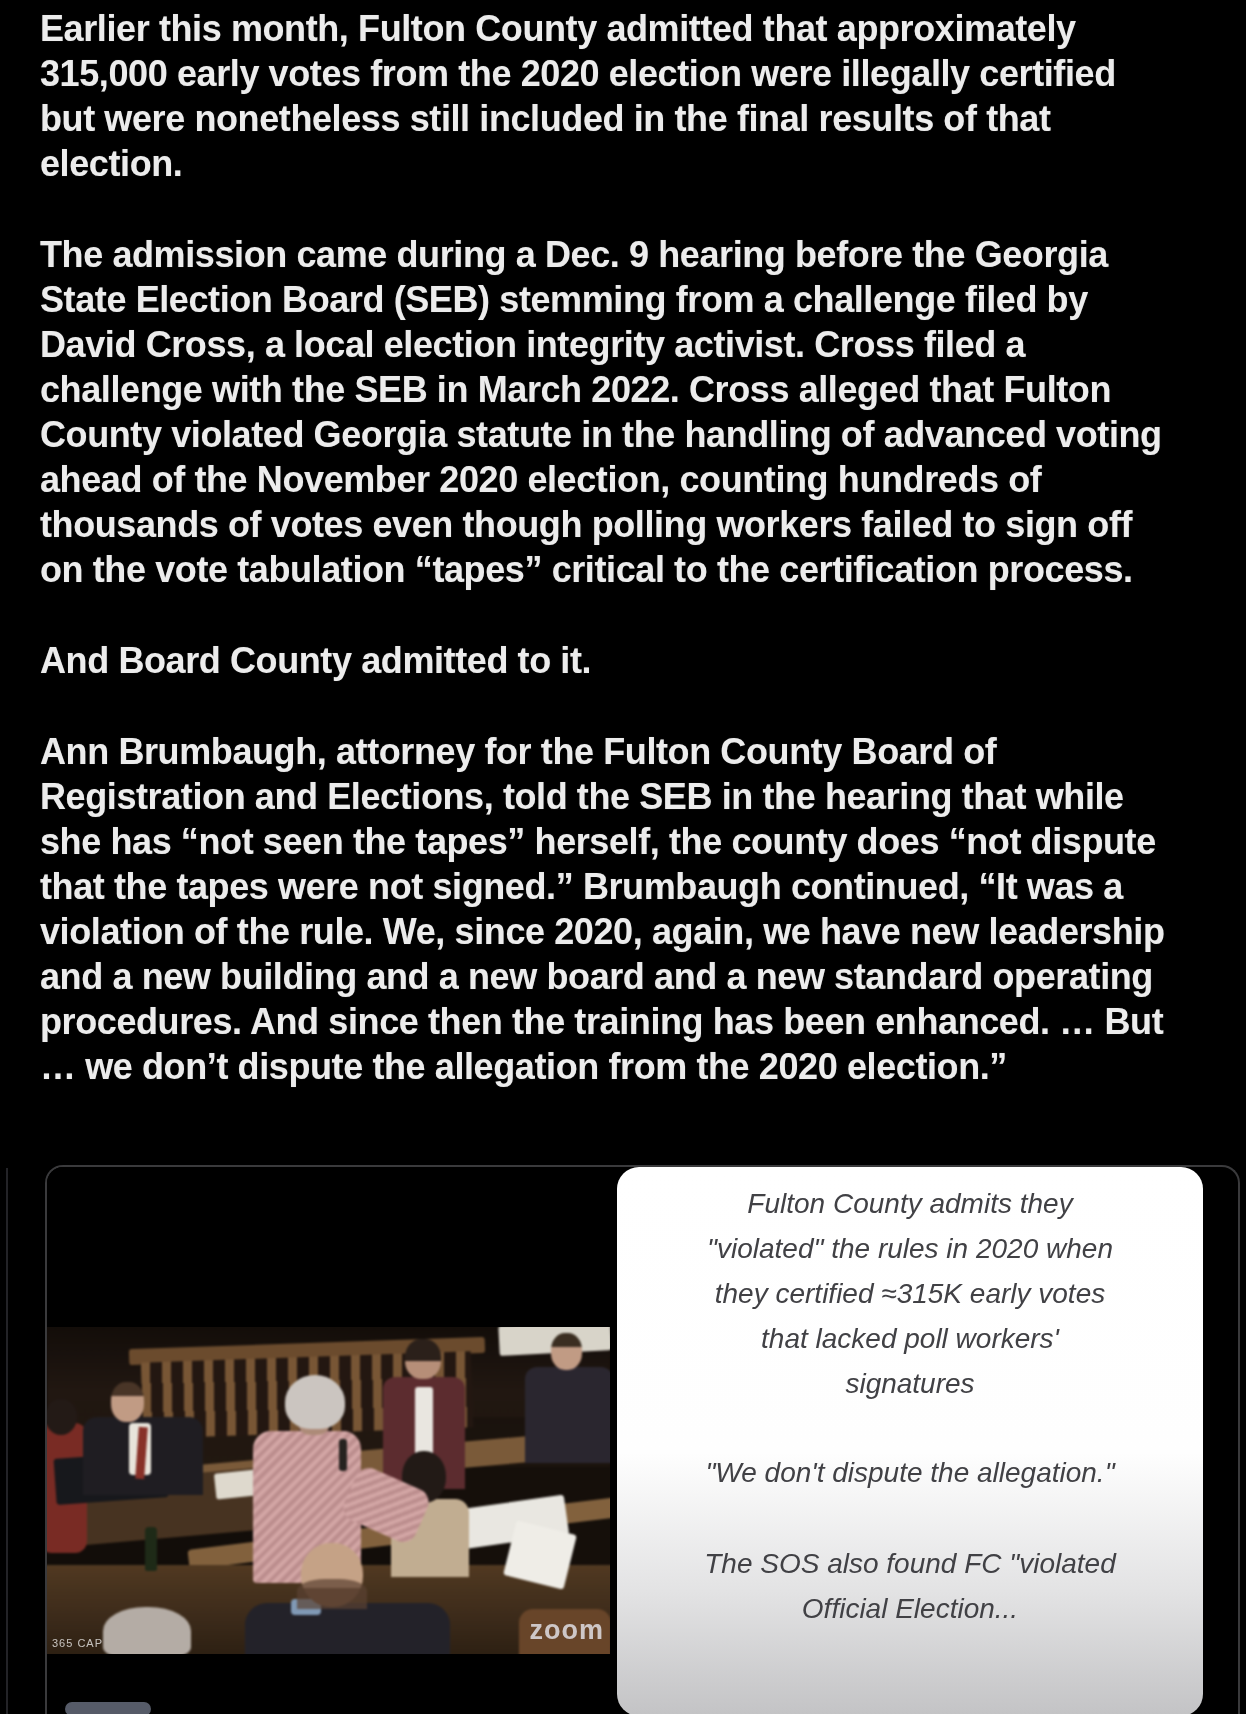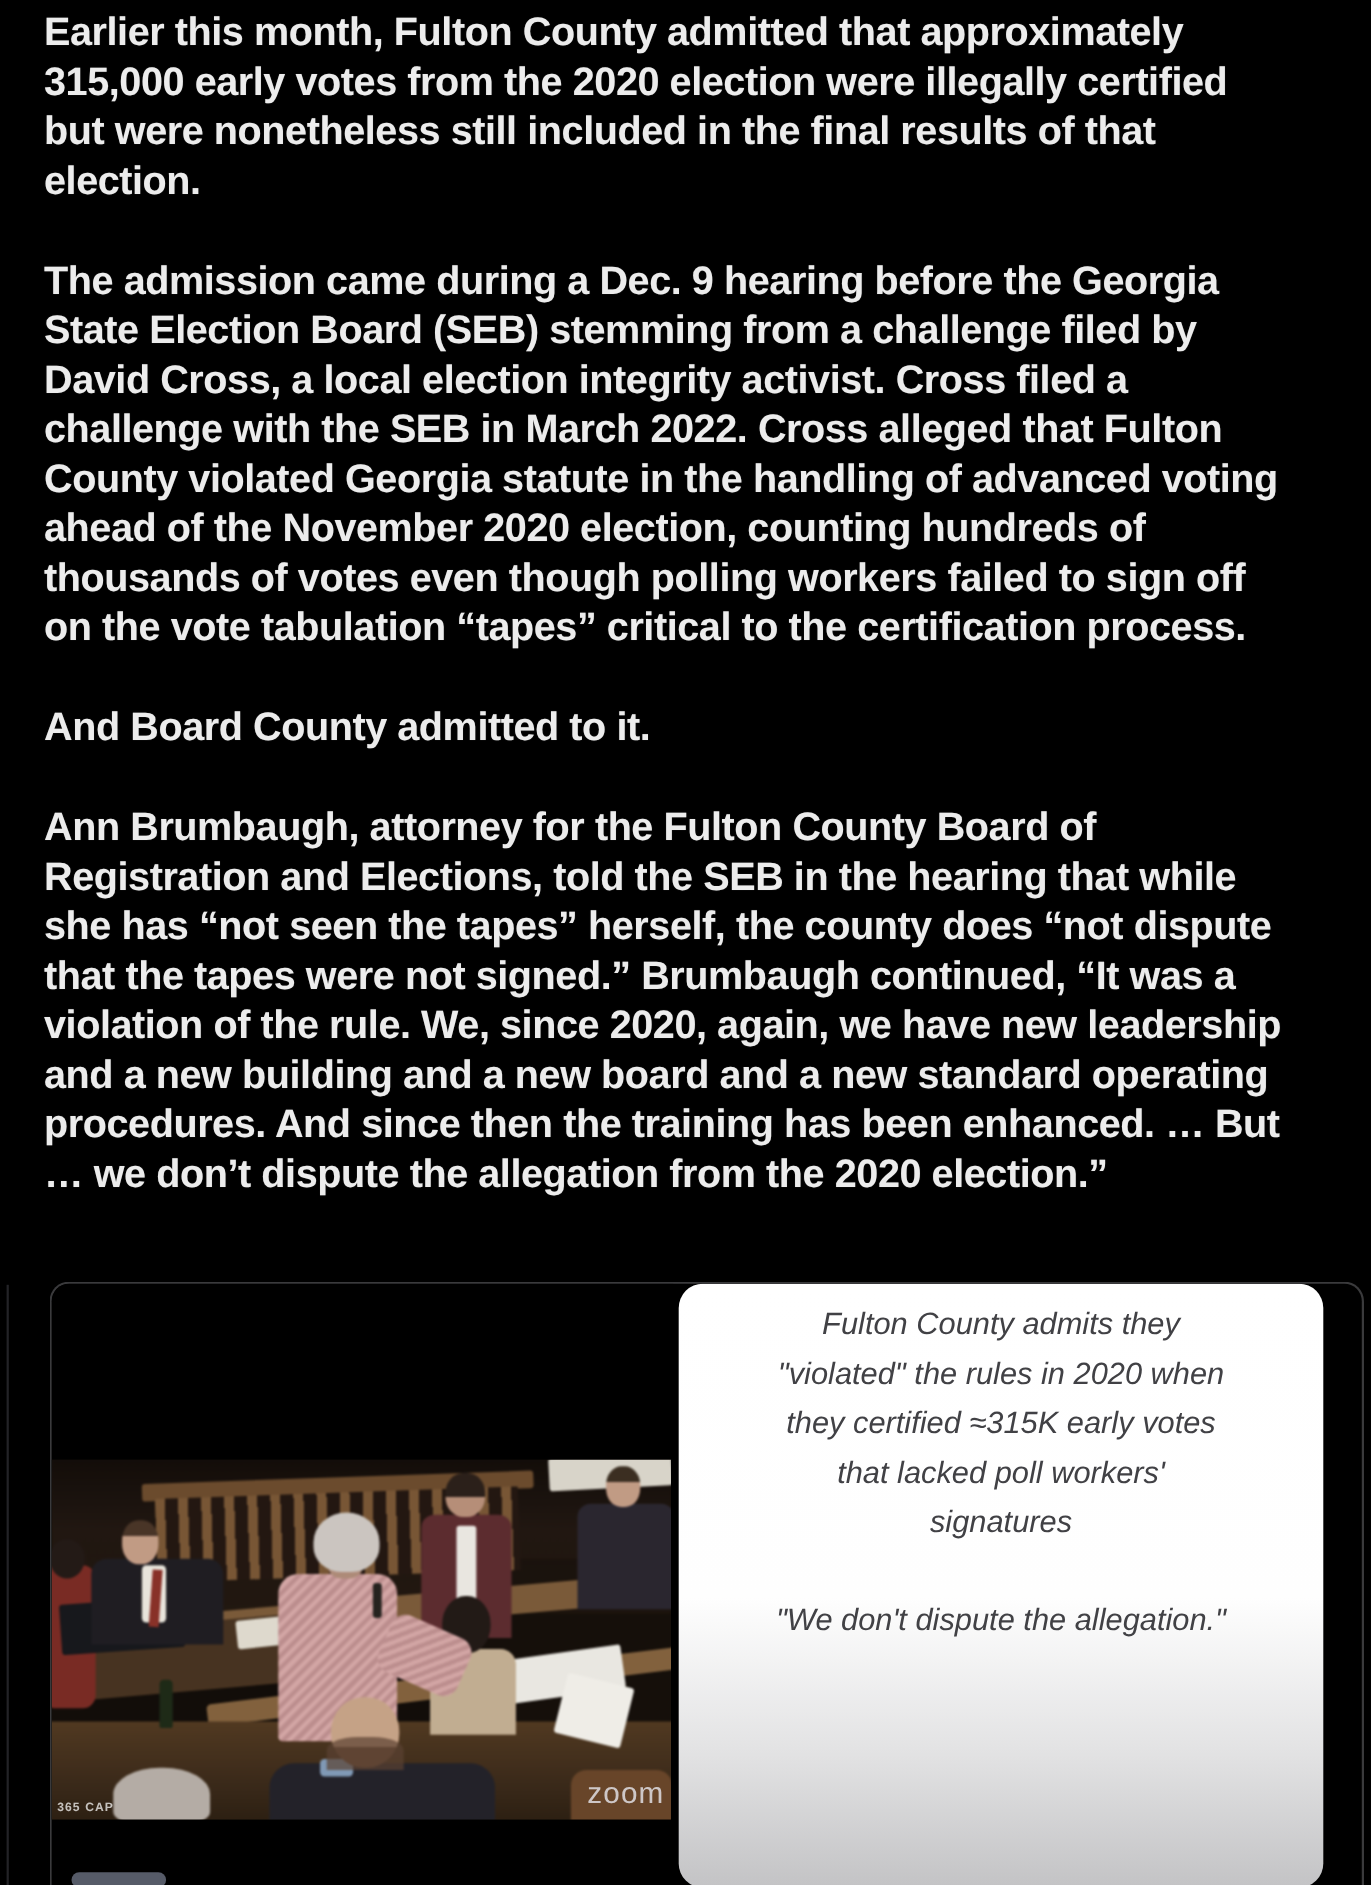--- a/index.html
+++ b/index.html
@@ -87,25 +87,25 @@
   .papers4{left:168px;top:142px;width:90px;height:26px;background:#ded9cc;transform:rotate(-6deg);border-radius:3px;}
   .man-bottom-head{left:254px;top:216px;width:62px;height:64px;background:linear-gradient(180deg,#c8a283 0 70%,#6b4a33 70% 100%);border-radius:48%;}
   .man-bottom-hairring{left:250px;top:252px;width:70px;height:30px;background:#5d4130;border-radius:40% 40% 0 0;opacity:.7;}
   .man-bottom-body{left:198px;top:276px;width:205px;height:60px;background:#23222a;border-radius:22px 22px 0 0;}
   .man-bottom-collar{left:244px;top:272px;width:30px;height:16px;background:#7e99b8;border-radius:4px;}
   .gray-head-bl{left:56px;top:280px;width:88px;height:50px;background:#b5aca4;border-radius:48% 48% 20% 20%;}
   .chair-br{left:472px;top:282px;width:92px;height:48px;background:#6b4526;border-radius:14px 14px 0 0;}
   
   .wm-left{
     position:absolute;left:5px;bottom:5px;
-    color:rgba(255,255,255,.72);font-size:11px;font-weight:700;letter-spacing:1px;
+    color:rgba(255,255,255,.72);font-size:11px;font-weight:400;letter-spacing:1px;
   }
   .wm-right{
     position:absolute;right:6px;bottom:8px;
-    color:rgba(228,228,234,.82);font-size:27px;font-weight:400;letter-spacing:1px;
+    color:rgba(228,228,234,.82);font-size:27px;font-weight:700;letter-spacing:1px;
     text-transform:lowercase;
   }
   
   .note-panel{
     position:absolute;left:570px;top:0;width:586px;height:100%;
     background:linear-gradient(180deg,#ffffff 0%,#fefefe 52%,#e2e2e3 78%,#c3c3c5 100%);
     border-radius:22px;
   }
   .note-inner{padding-top:14px;}
   .block{
@@ -185,20 +185,21 @@
         </div>
         <span class="wm-left">365 CAP</span>
         <span class="wm-right">zoom</span>
       </div>
     </div>
 
     <aside class="note-panel">
       <div class="note-inner">
         <p class="block b1">Fulton County admits they "violated" the rules in 2020 when they certified ≈315K early votes that lacked poll workers' signatures</p>
         <p class="block b2">"We don't dispute the allegation."</p>
+        <p class="block b3">The SOS also found FC "violated Official Election...</p>
       </div>
     </aside>
 
   </section>
 
   <div class="mini-bar"></div>
 
 </main>
 
 </body></html>

